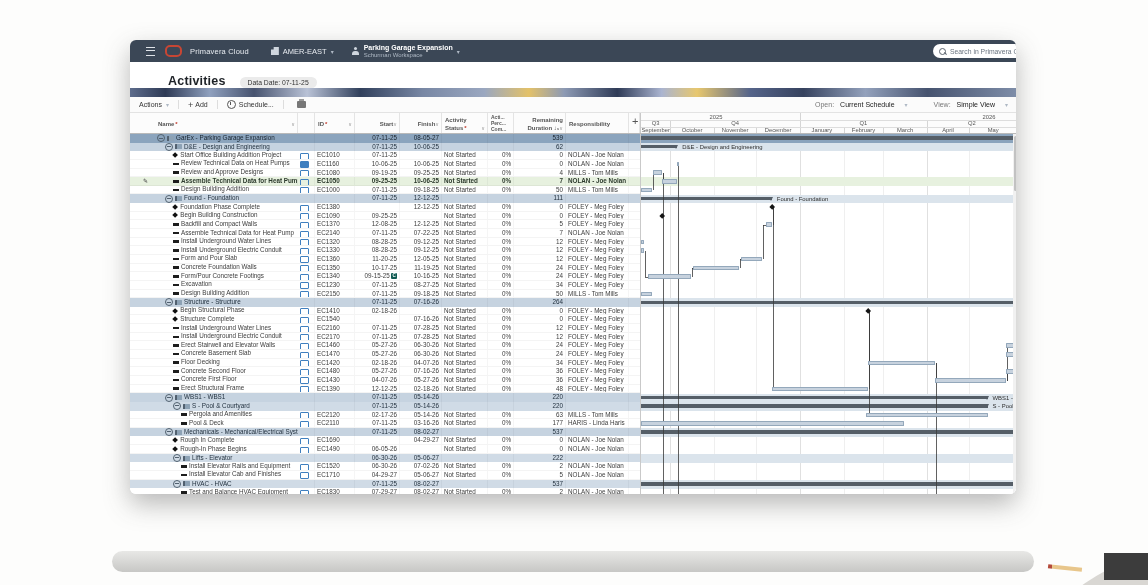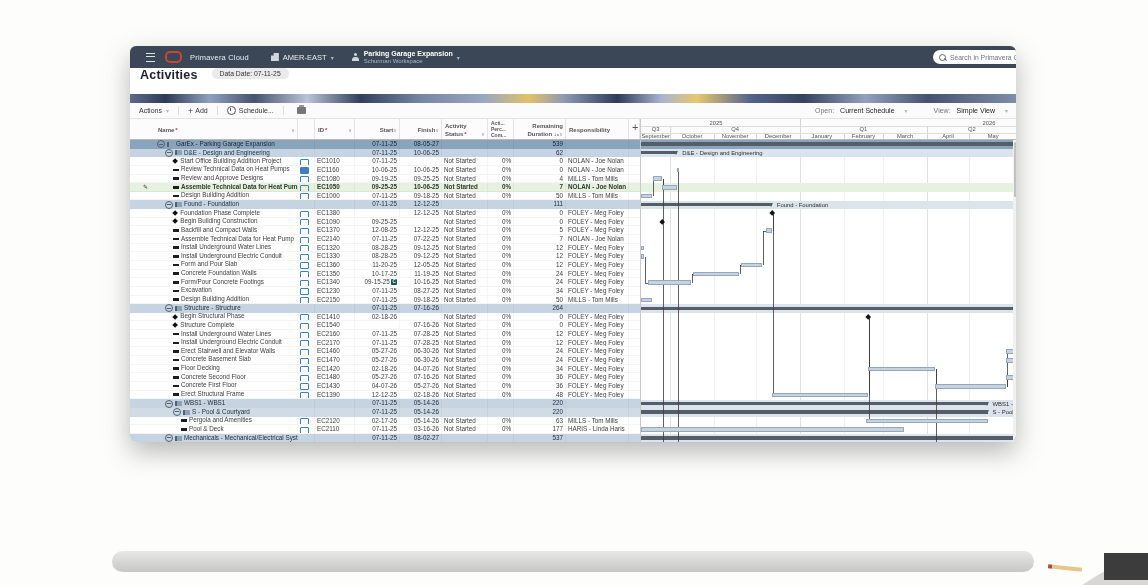--- a/index.html
+++ b/index.html
@@ -3,40 +3,40 @@
 <meta charset="utf-8">
 <style>
   html,body{margin:0;padding:0;background:#fff;font-family:"Liberation Sans",sans-serif;}
   #stage{position:relative;width:1148px;height:585px;overflow:hidden;background:#fdfdfc;}
   
   .deco-circle{position:absolute;left:985px;top:543px;width:460px;height:460px;border-radius:50%;background:#d9d7d3;}
   .deco-base{position:absolute;left:112px;top:551px;width:922px;height:21px;border-radius:11px;background:linear-gradient(#e8e8e6,#c7c7c5);}
   .deco-strip{position:absolute;left:1104px;top:553px;width:44px;height:27px;background:#3c3c3c;}
   .deco-pencil{position:absolute;left:1048px;top:566px;width:34px;height:4px;background:linear-gradient(90deg,#b44a3a 0 4px,#e8c68b 4px);transform:rotate(6deg);}
   
-  .win{position:absolute;left:130px;top:46px;width:886px;height:396px;background:#fff;border-radius:6px;box-shadow:0 10px 26px rgba(70,70,70,.38);overflow:hidden;}
+  .win{position:absolute;left:130px;top:40px;width:886px;height:454px;background:#fff;border-radius:6px;box-shadow:0 10px 26px rgba(70,70,70,.38);overflow:hidden;}
   
   .nav{height:22px;background:#3b4756;display:flex;align-items:center;color:#e8ecf1;font-size:7.5px;position:relative;}
   .burger{width:9px;height:7px;border-top:1.5px solid #dfe3e8;border-bottom:1.5px solid #dfe3e8;position:relative;margin:0 10px 0 16px;}
   .burger::after{content:"";position:absolute;left:0;right:0;top:2px;border-top:1.5px solid #dfe3e8;}
   .ologo{width:13px;height:8px;border:2.5px solid #c74634;border-radius:5px;margin-right:8px;}
   .navtxt{margin-right:22px;letter-spacing:.2px;}
   .bldico{width:8px;height:8px;background:#cfd6de;margin-right:4px;clip-path:polygon(0 100%,0 30%,35% 30%,35% 0,100% 0,100% 100%);}
   .perico{width:8px;height:8px;margin:0 4px 0 0;position:relative;}
   .perico::before{content:"";position:absolute;left:2.5px;top:0;width:3px;height:3px;border-radius:50%;background:#cfd6de;}
   .perico::after{content:"";position:absolute;left:0.5px;top:3.5px;width:7px;height:4px;border-radius:3px 3px 0 0;background:#cfd6de;}
   .proj2{display:flex;flex-direction:column;line-height:1.15;}
   .proj2 .l1{font-size:7px;font-weight:bold;color:#fff;}
   .proj2 .l2{font-size:6px;color:#aeb8c4;}
   .caret{color:#aeb8c4;font-size:6px;margin-left:4px;}
   .searchpill{position:absolute;left:803px;top:4px;width:120px;height:14px;background:#fff;border-radius:8px;display:flex;align-items:center;color:#6b7580;font-size:6.8px;overflow:hidden;white-space:nowrap;}
   .mag{width:5px;height:5px;border:1px solid #5a646e;border-radius:50%;position:relative;margin:0 4px 0 6px;flex:none;}
   .mag::after{content:"";position:absolute;left:4px;top:4px;width:3px;height:1px;background:#5a646e;transform:rotate(45deg);}
   
-  .titlerow{height:26px;display:flex;align-items:flex-start;padding-left:10px;background:#fff;}
+  .titlerow{height:26px;display:flex;align-items:flex-end;padding-left:38px;background:#fff;}
   .pagetitle{font-size:12.5px;font-weight:bold;color:#1d2126;letter-spacing:.2px;}
   .ddpill{margin-left:14px;background:#ebebeb;border-radius:7px;padding:2px 8px;font-size:6.8px;color:#333;}
   
   .strip{height:9px;background:linear-gradient(90deg,#5d6c8c 0,#2e3a55 4%,#8fa0be 9%,#47536f 14%,#b9c2d6 20%,#31405c 26%,#7887a4 33%,#9aa7c0 40%,#e3c169 45%,#8d9ab4 49%,#2f3b57 55%,#aab4d0 60%,#e7c76e 64%,#55648a 70%,#36425e 76%,#93a1bc 83%,#46536f 90%,#7e8da8 100%);}
   
   .toolbar{height:15px;border-bottom:1px solid #e3e3e3;display:flex;align-items:center;font-size:7px;color:#333;position:relative;background:#fbfbfb;}
   .tbtn{display:flex;align-items:center;padding:0 9px;height:100%;}
   .tsep{width:1px;height:9px;background:#ddd;}
   .plusg{font-size:9px;margin-right:2px;color:#444;}
   .clockico{width:7px;height:7px;border:1px solid #555;border-radius:50%;position:relative;margin-right:3px;}

